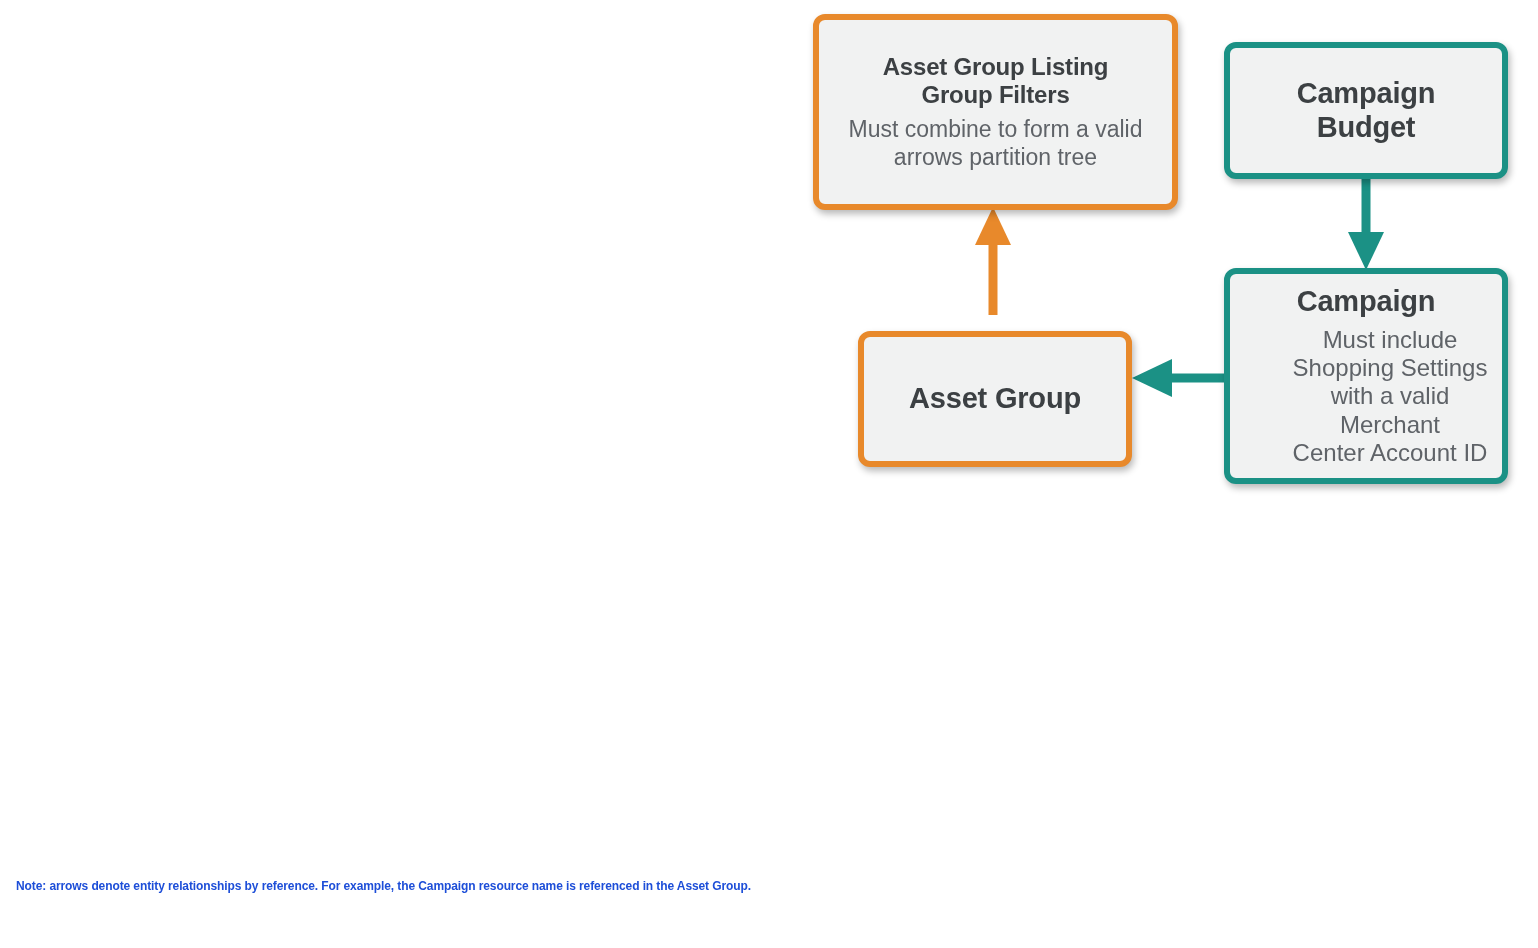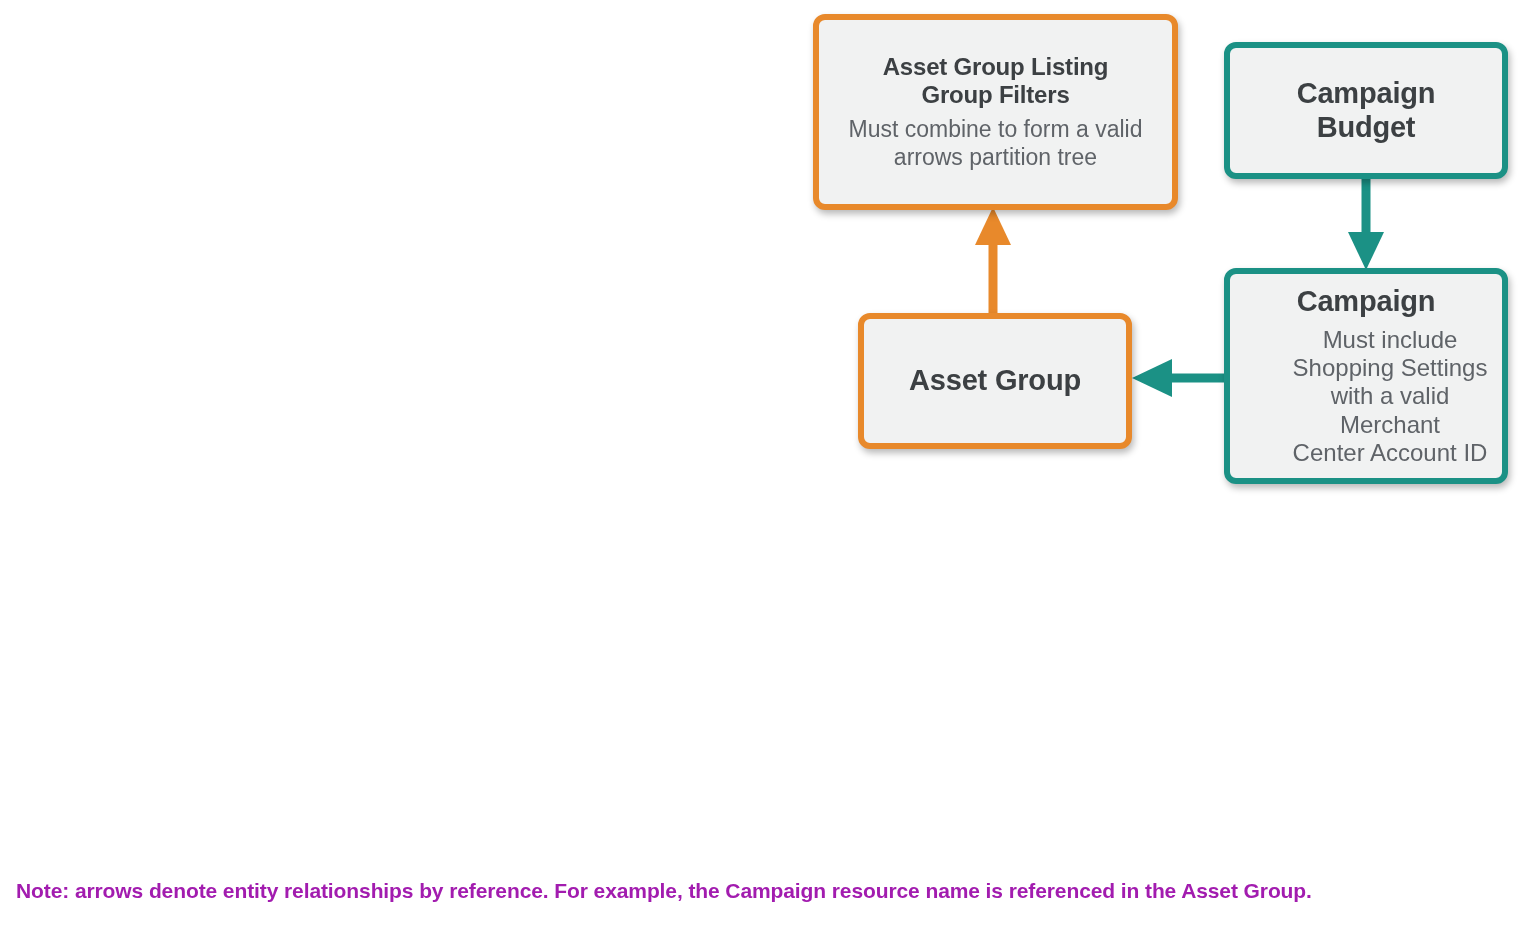--- a/index.html
+++ b/index.html
@@ -67,33 +67,33 @@
     color: #5F6368;
     line-height: 1.2;
     white-space: pre-line;
     margin-top: 7px;
   }
 
   
   #box-aglgf   { left: 813px;  top: 14px;  width: 365px; height: 196px; }
   #box-aglgf .entity-title { font-size: 24px; }
   #box-budget  { left: 1224px; top: 42px;  width: 284px; height: 137px; }
-  #box-asset   { left: 858px;  top: 313px; width: 274px; height: 136px; }
+  #box-asset   { left: 858px;  top: 331px; width: 274px; height: 136px; }
   #box-campaign{ left: 1224px; top: 268px; width: 284px; height: 216px; }
   #box-campaign .entity-title { font-size: 29px; }
   #box-campaign .entity-desc  { font-size: 24px; line-height: 1.18; margin-left: 48px; }
 
   
   #footer-note {
     position: absolute;
     left: 16px;
     top: 879px;
-    font-size: 21px;
+    font-size: 12px;
     font-weight: bold;
-    color: #a21caf;
+    color: #1d4ed8;
     letter-spacing: -0.1px;
     white-space: nowrap;
   }
 </style>
 </head>
 <body>
 
 <div id="diagram-canvas">
 
   <svg id="connector-layer" viewBox="0 0 1538 948" width="1538" height="948" xmlns="http://www.w3.org/2000/svg">

